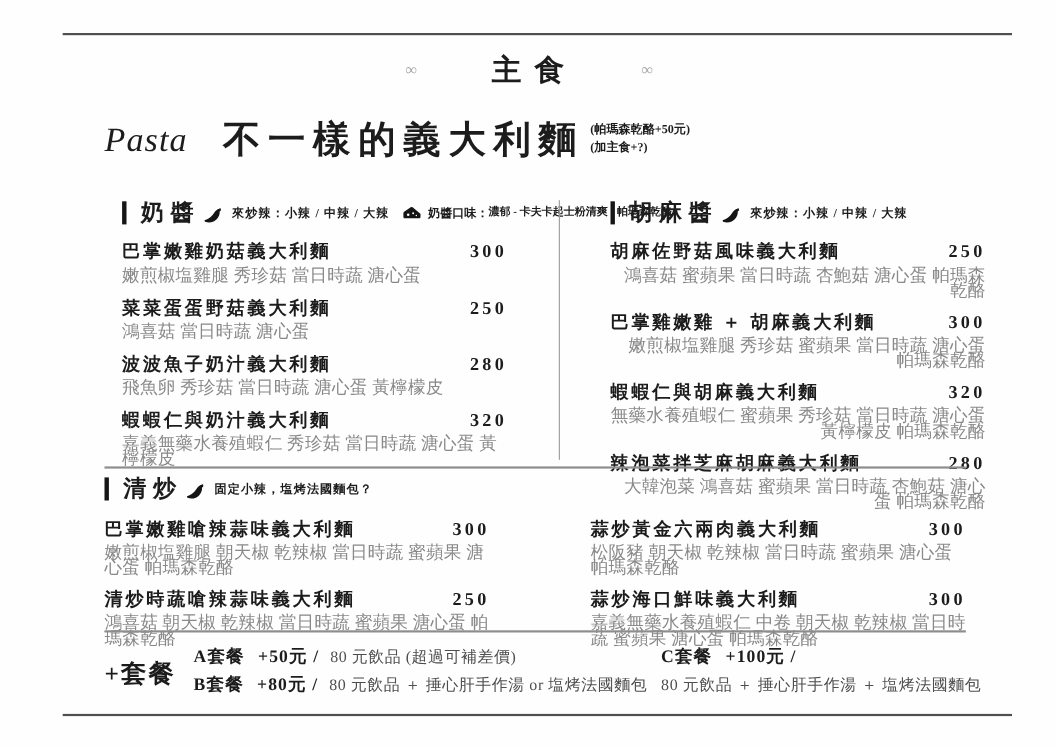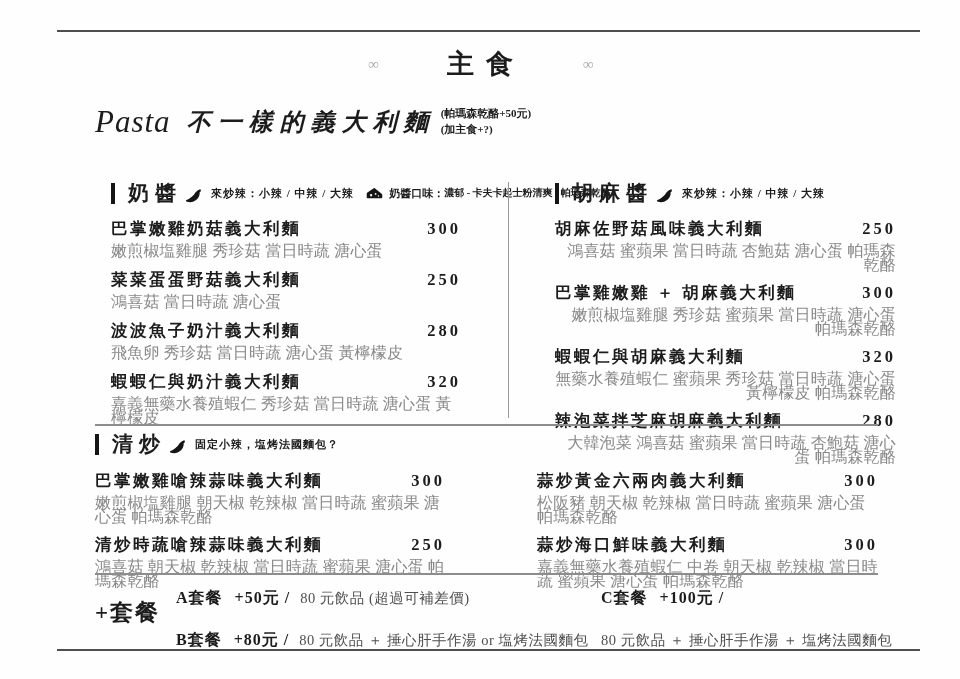--- a/index.html
+++ b/index.html
@@ -12,21 +12,21 @@
   .vrule{position:absolute;width:1px;background:#9a9a9a;}
 
   
   .title-row{position:absolute;top:46px;left:0;width:100%;display:flex;justify-content:center;align-items:center;gap:58px;}
   .orn{color:#a9a9a9;font-size:15px;letter-spacing:-2px;}
   .page-title{margin:0;font-size:27px;font-weight:bold;letter-spacing:12px;padding-left:12px;}
 
   
   .pasta-head{position:absolute;left:95px;top:104px;display:flex;align-items:center;}
   .pasta-script{font-size:31px;font-style:italic;letter-spacing:1px;}
-  .pasta-cn{font-size:24px;font-weight:bold;letter-spacing:7px;margin-left:16px;white-space:nowrap;font-style:italic;}
+  .pasta-cn{font-size:34px;font-weight:bold;letter-spacing:7px;margin-left:32px;white-space:nowrap;}
   .pasta-notes{display:flex;flex-direction:column;margin-left:6px;font-size:11px;font-weight:bold;line-height:1.45;white-space:nowrap;}
 
   
   .col{position:absolute;}
   #cream-col{left:95px;top:178px;width:350px;margin-left:16px;}
   #sesame-col{left:555px;top:178px;width:341px;text-align:right;}
   #stirfry-head{left:95px;top:429px;width:500px;position:absolute;}
   #stirfry-left{left:95px;top:470px;width:350px;}
   #stirfry-right{left:537px;top:470px;width:341px;}
 
@@ -43,21 +43,21 @@
 
   .items{margin-top:10px;}
   .item{margin-bottom:10px;min-height:41px;}
   .item-top{display:flex;justify-content:space-between;align-items:baseline;line-height:22px;}
   .item-name{font-size:16.5px;font-weight:bold;letter-spacing:2.5px;white-space:nowrap;}
   .item-price{font-size:16.5px;font-weight:bold;letter-spacing:3px;}
   .item-desc{margin-top:4px;font-size:16px;line-height:14px;color:#898989;letter-spacing:0.2px;}
 
   
   .combo-label{position:absolute;left:95px;top:597px;font-size:23px;font-weight:bold;letter-spacing:2px;}
-  .combo-col{position:absolute;display:flex;flex-direction:column;gap:22px;}
+  .combo-col{position:absolute;display:flex;flex-direction:column;gap:5px;}
   #combo-left{left:176px;top:588px;}
   #combo-right{left:601px;top:588px;}
   .combo-row{display:flex;align-items:baseline;white-space:nowrap;line-height:20px;}
   .combo-name{font-size:16px;font-weight:bold;letter-spacing:1px;}
   .combo-price{font-size:16px;font-weight:bold;margin-left:12px;letter-spacing:1px;}
   .combo-desc{font-size:14.5px;color:#4e4e4e;margin-left:10px;letter-spacing:0.5px;}
   .combo-desc.solo{margin-left:0;}
 </style>
 </head>
 <body>

